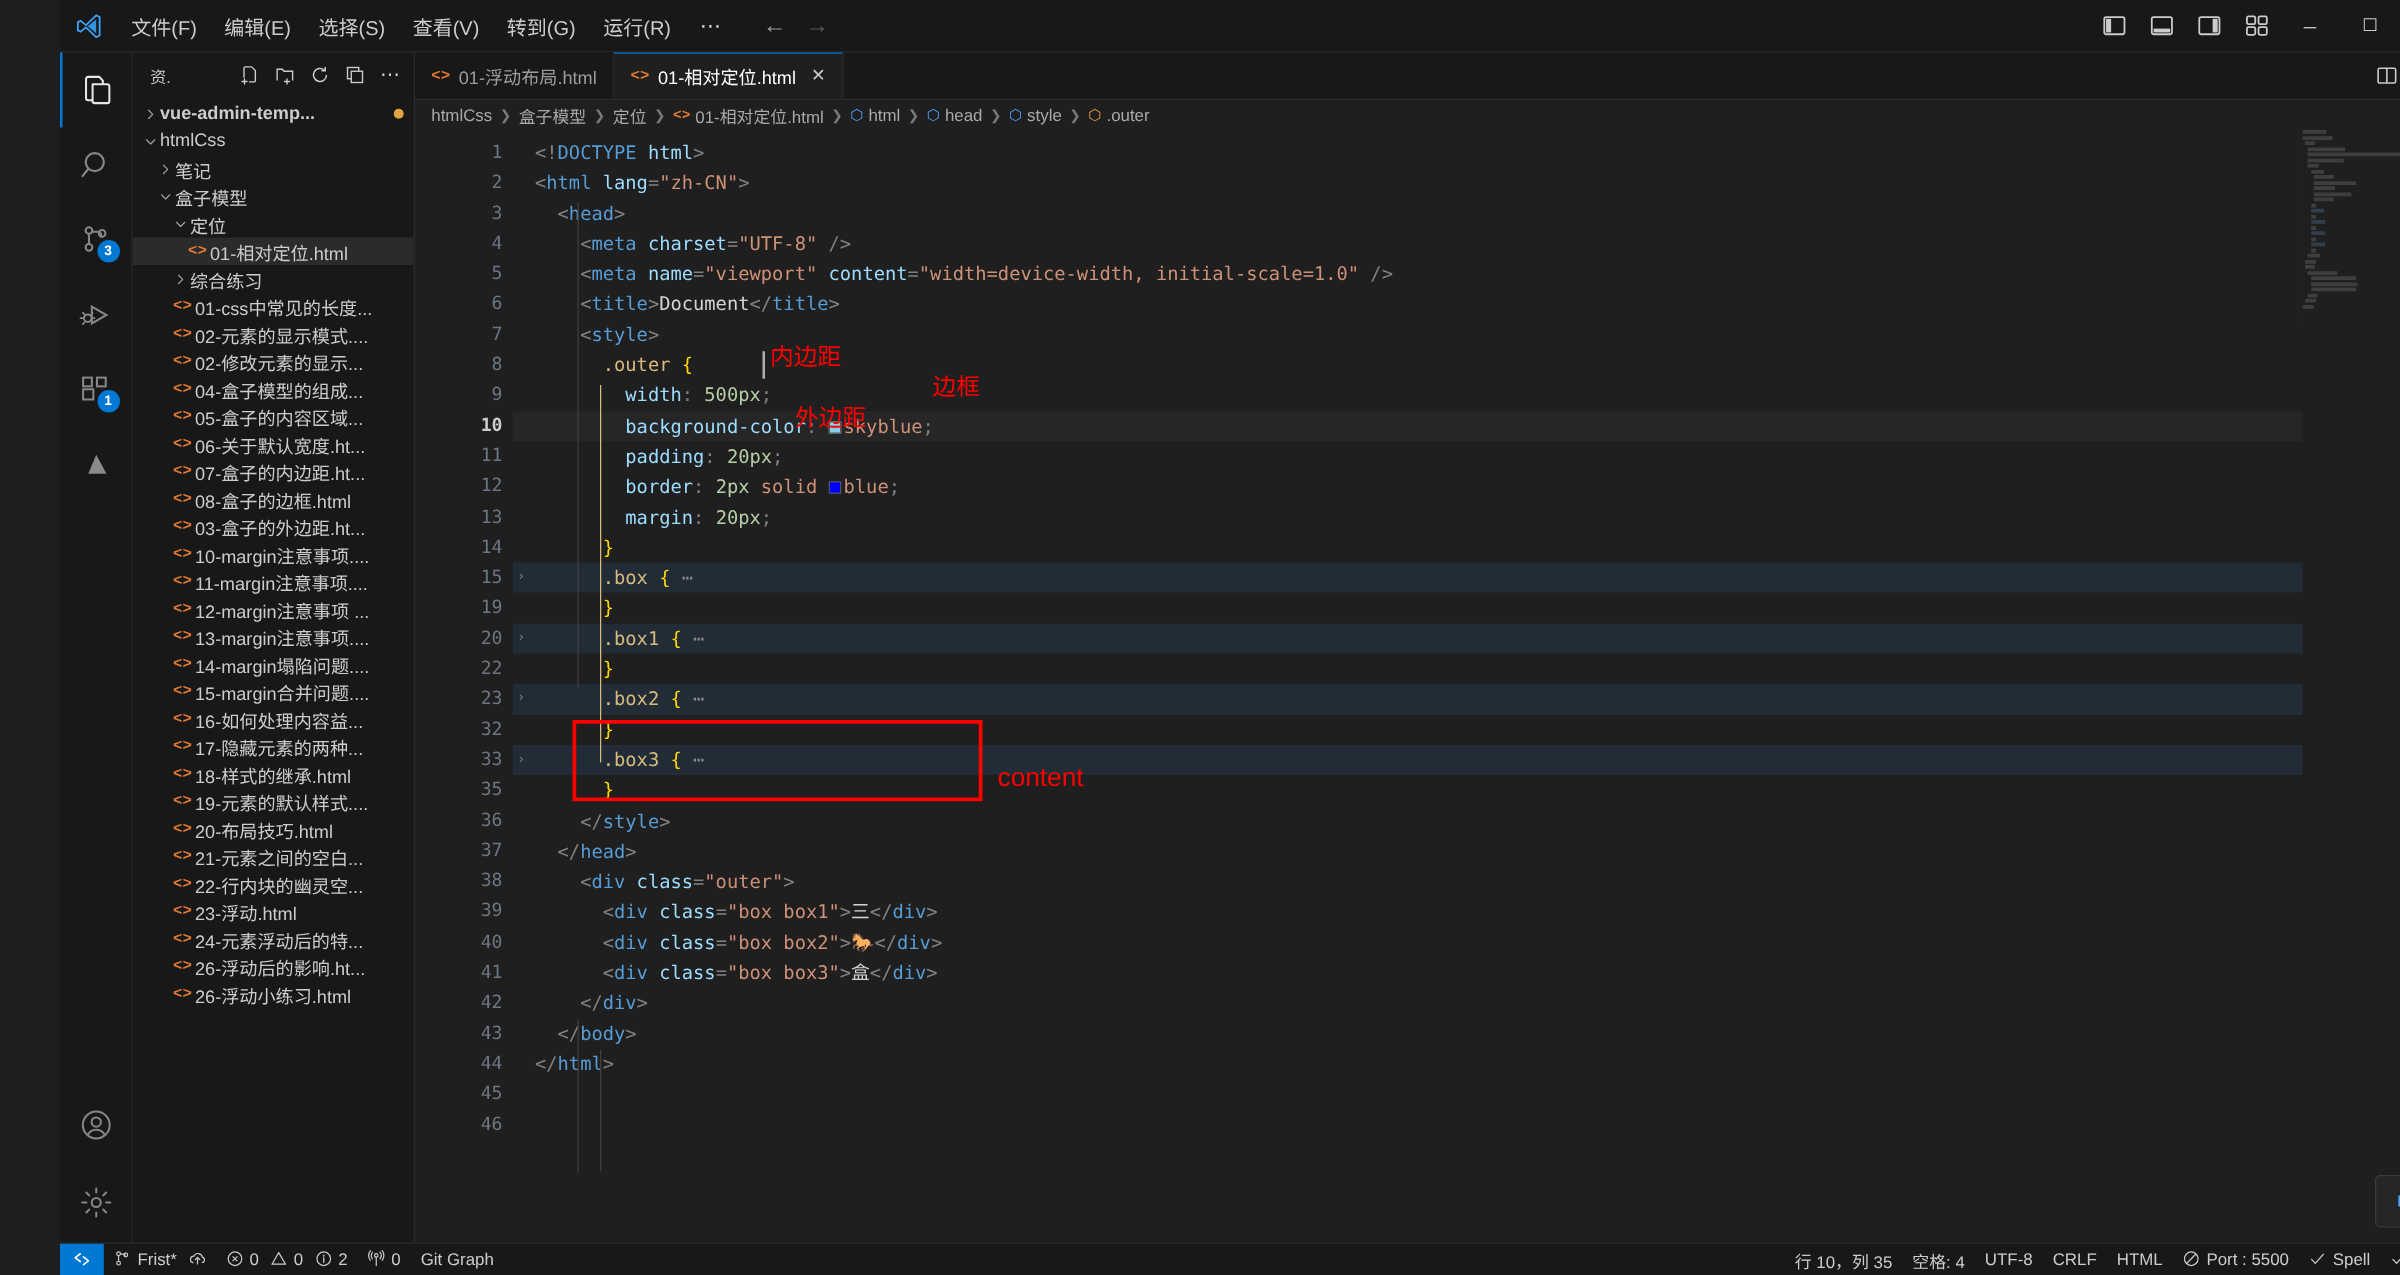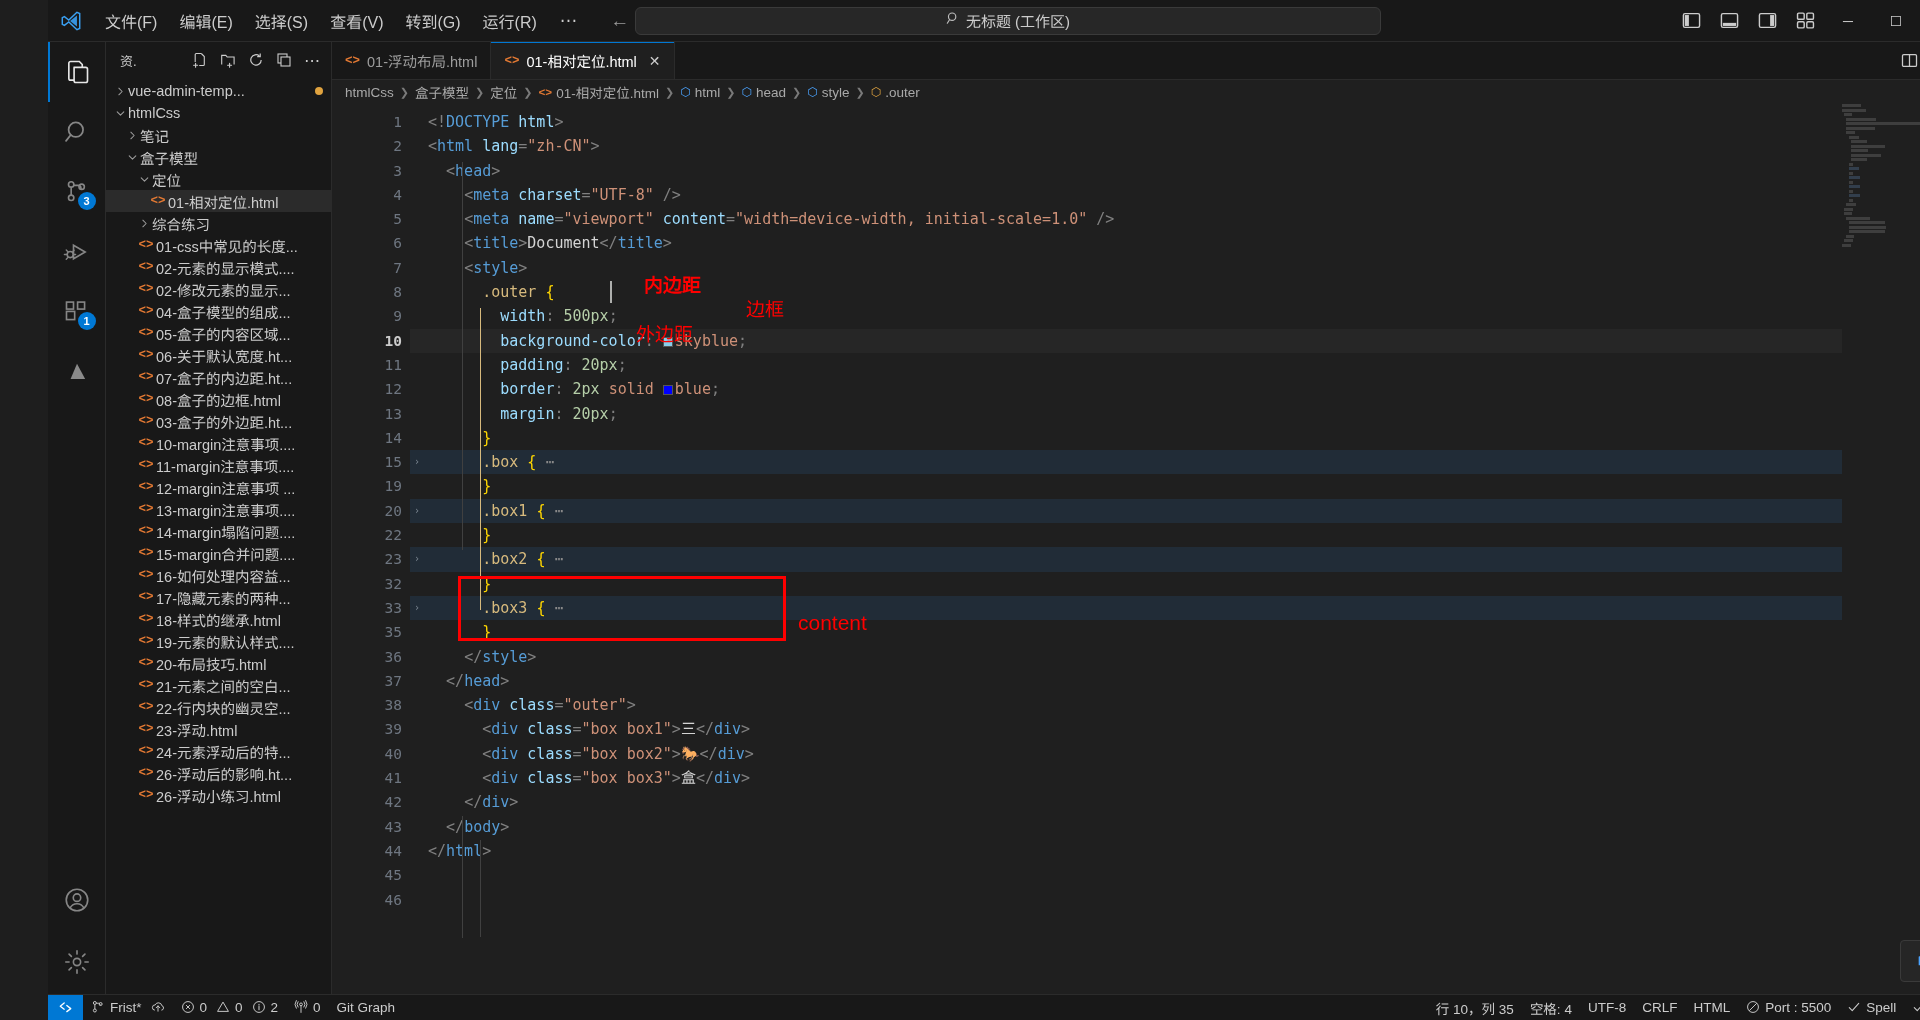--- a/index.html
+++ b/index.html
@@ -189,29 +189,20 @@
       <div class="menu-item">选择(S)</div>
       <div class="menu-item">查看(V)</div>
       <div class="menu-item">转到(G)</div>
       <div class="menu-item">运行(R)</div>
       <div class="menu-dots">⋯</div>
     </div>
     <div class="nav-arrows">
       <div class="nav-arrow">←</div>
       <div class="nav-arrow dim">→</div>
     </div>
-    <div class="qinput">
-      <span class="mag">
-        <svg width="14" height="14" viewBox="0 0 16 16" fill="none">
-            <circle cx="7" cy="6.5" r="4.2" stroke="#bdbdbd" stroke-width="1.3"></circle>
-            <path d="M4 10 1.5 14" stroke="#bdbdbd" stroke-width="1.3" stroke-linecap="round"></path>
-          </svg>
-      </span>
-      <span>无标题 (工作区)</span>
-    </div>
     <div class="title-right">
       <div class="layout-btn">
         <svg viewBox="0 0 16 16" fill="none">
             <rect x="1.2" y="2.2" width="13.6" height="11.6" rx="1.3" stroke="#cccccc" stroke-width="1.2"></rect>
             <rect x="2.4" y="3.4" width="3.4" height="9.2" fill="#cccccc"></rect>
           </svg>
       </div>
       <div class="layout-btn">
         <svg viewBox="0 0 16 16" fill="none">
             <rect x="1.2" y="2.2" width="13.6" height="11.6" rx="1.3" stroke="#cccccc" stroke-width="1.2"></rect>
@@ -323,21 +314,21 @@
         </div>
         <div class="side-icon">
           <svg viewBox="0 0 16 16" fill="none">
               <rect x="2" y="2" width="9" height="9" stroke="#cccccc" stroke-width="1.1"></rect>
               <rect x="5" y="5" width="9" height="9" stroke="#cccccc" stroke-width="1.1" fill="#181818"></rect>
             </svg>
         </div>
         <div class="side-icon" style="font-size:16px;">⋯</div>
       </div>
       <div class="tree" id="tree">
-          <div class="trow" style="padding-left: 6px;">
+          <div class="trow" style="padding-left: 6px; font-weight: bold;">
             <span class="chev">
               <svg viewBox="0 0 16 16" fill="none">
                 <path d="M5.6 3.2 10.4 8l-4.8 4.8" stroke="#9d9d9d" stroke-width="1.5" stroke-linecap="round" stroke-linejoin="round"></path>
               </svg>
             </span>
             <span class="tlabel">vue-admin-temp...</span>
             <span class="tdot"></span>
           </div>
           <div class="trow" style="padding-left: 6px;">
             <span class="chev">
@@ -620,21 +611,21 @@
             <div class="cline"><span class="t-txt">      </span><span class="t-punct">&lt;</span><span class="t-tag">div</span><span class="t-txt"> </span><span class="t-attr">class</span><span class="t-punct">=</span><span class="t-str">"box box3"</span><span class="t-punct">&gt;</span><span class="t-txt">盒</span><span class="t-punct">&lt;/</span><span class="t-tag">div</span><span class="t-punct">&gt;</span></div>
             <div class="cline"><span class="t-txt">    </span><span class="t-punct">&lt;/</span><span class="t-tag">div</span><span class="t-punct">&gt;</span></div>
             <div class="cline"><span class="t-txt">  </span><span class="t-punct">&lt;/</span><span class="t-tag">body</span><span class="t-punct">&gt;</span></div>
             <div class="cline"><span class="t-punct">&lt;/</span><span class="t-tag">html</span><span class="t-punct">&gt;</span></div>
             <div class="cline">&nbsp;</div>
             <div class="iguide" style="left:52px;top:58px;height:388px;"></div>
             <div class="iguide active" style="left:70px;top:204px;height:302px;background:#d7ba7d;"></div>
             <div class="iguide" style="left:52px;top:712px;height:122px;"></div>
             <div class="iguide" style="left:70px;top:736px;height:97px;"></div>
             <div class="cursor" style="left:200px;top:177px;height:22px;"></div>
-            <div class="anno anno-cn" style="left:234px;top:166px;font-weight:bold;">内边距</div>
+            <div class="anno anno-cn" style="left:206px;top:166px;">内边距</div>
             <div class="anno anno-cn" style="left:336px;top:190px;">边框</div>
             <div class="anno anno-cn" style="left:226px;top:215px;">外边距</div>
             <div class="anno anno-en" style="left:388px;top:507px;">content</div>
             <div class="redbox" style="left:48px;top:472px;width:328px;height:65px;"></div>
           </div>
 
         <div class="mm-slider"></div>
         <div class="minimap" id="minimap">
             <div class="mm-line" style="margin-left: 0px; width: 18.75px; background: rgb(74, 74, 74); opacity: 0.75;"></div>
             <div class="mm-line" style="margin-left: 0px; width: 23.75px; background: rgb(74, 74, 74); opacity: 0.75;"></div>

